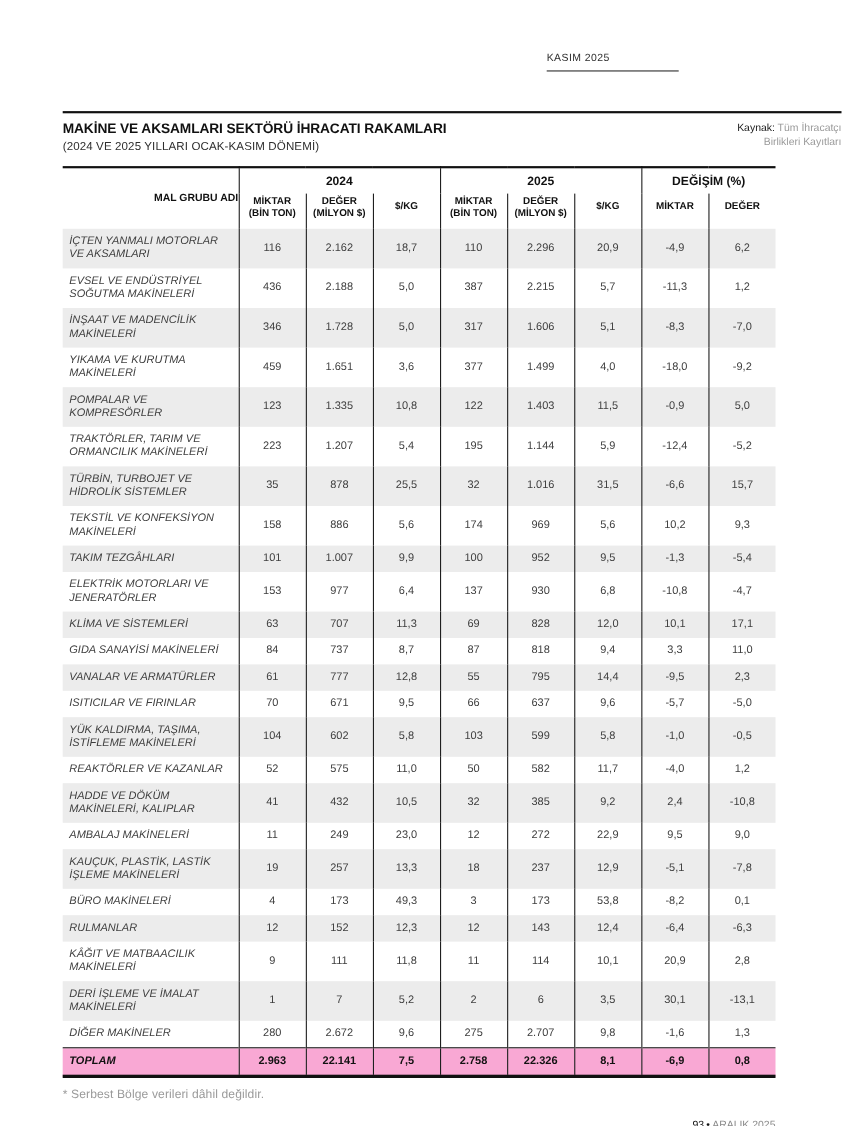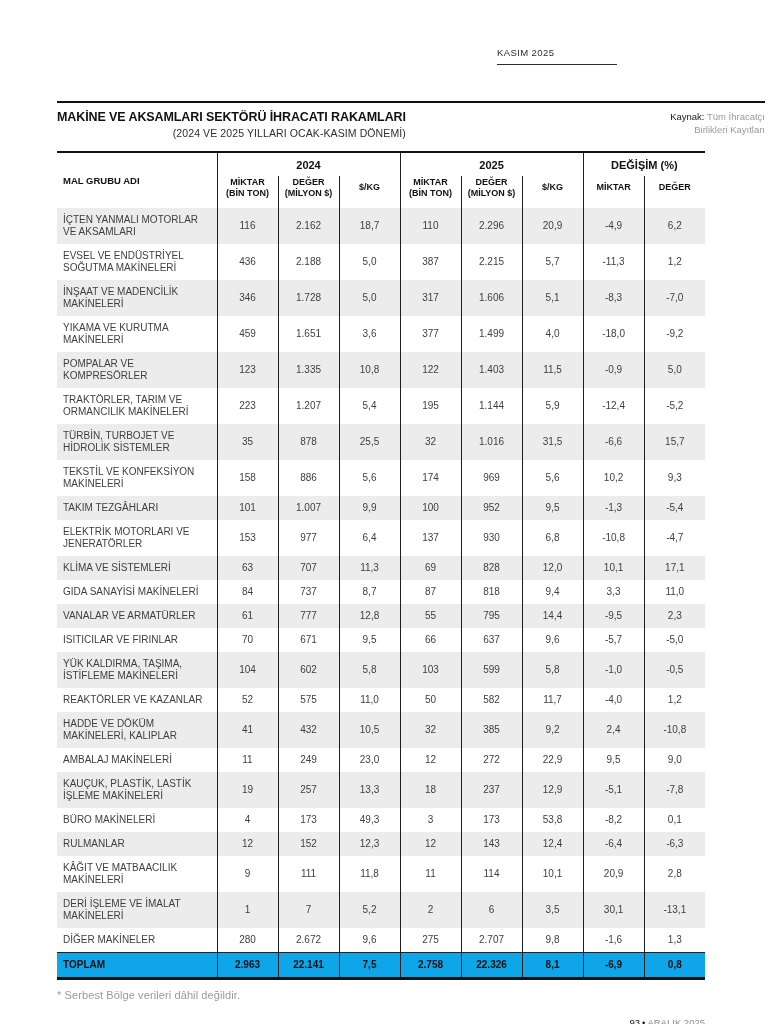--- a/index.html
+++ b/index.html
@@ -23,52 +23,52 @@
   .content { position: absolute; left: 57px; top: 101px; width: 708px; }
   .title-block {
     border-top: 2.5px solid #111;
     padding-top: 7px;
     display: flex; justify-content: space-between; align-items: flex-start;
   }
   .page-title {
     font-size: 12.5px; font-weight: 700; color: #111;
     letter-spacing: -0.1px;
   }
-  .page-subtitle { font-size: 10.5px; color: #2e2e2e; margin-top: 3px; letter-spacing: .1px; text-align: right; }
+  .page-subtitle { font-size: 10.5px; color: #2e2e2e; margin-top: 3px; letter-spacing: .1px; }
   .source-note { text-align: right; font-size: 9.5px; line-height: 1.4; color: #9a9a9a; }
   .source-note b { color: #1a1a1a; font-weight: 400; }
 
   
   table.export-table {
     border-collapse: collapse; table-layout: fixed;
     width: 648px; margin-top: 12px;
     border-top: 2px solid #111;
   }
   .export-table th, .export-table td { vertical-align: middle; }
   .export-table thead th {
     font-size: 9px; font-weight: 700; color: #111; text-align: center;
     line-height: 1.25;
   }
   .export-table thead th.group-h { padding: 6px 0 3px; font-size: 11px; }
   .export-table thead th.sub-h { padding: 1px 0 9px; }
   .export-table thead th.name-h {
-    text-align: left; padding-left: 6px; font-size: 9.5px; vertical-align: middle;
+    text-align: right; padding-left: 6px; font-size: 9.5px; vertical-align: middle;
   }
   .export-table thead th .h-line { display: block; }
   .bl { border-left: 1px solid #1f1f1f; }
   .export-table tbody td {
     font-size: 10px; color: #3e3e3e; text-align: center;
     padding: 6px 2px; line-height: 1.2;
   }
   .export-table tbody td.name-cell {
-    text-align: left; padding: 6px 10px 6px 6px;
+    text-align: left; padding: 6px 10px 6px 6px; font-style: italic;
   }
   .export-table tbody tr:nth-child(odd) { background: #ececec; }
   .export-table tbody tr.total-row {
-    background: #0ea5e9;
+    background: #f9a8d4;
     border-top: 1px solid #1f1f1f;
     border-bottom: 3px solid #111;
     margin-left: 14px;
   }
   .export-table tbody tr.total-row td { font-weight: 700; color: #111; }
 
   .footnote { font-size: 11px; color: #9a9a9a; margin-top: 9px; letter-spacing: .1px; }
   .page-footer {
     width: 648px; text-align: right; margin-top: 16px; font-size: 9.5px; color: #8a8a8a;
   }

